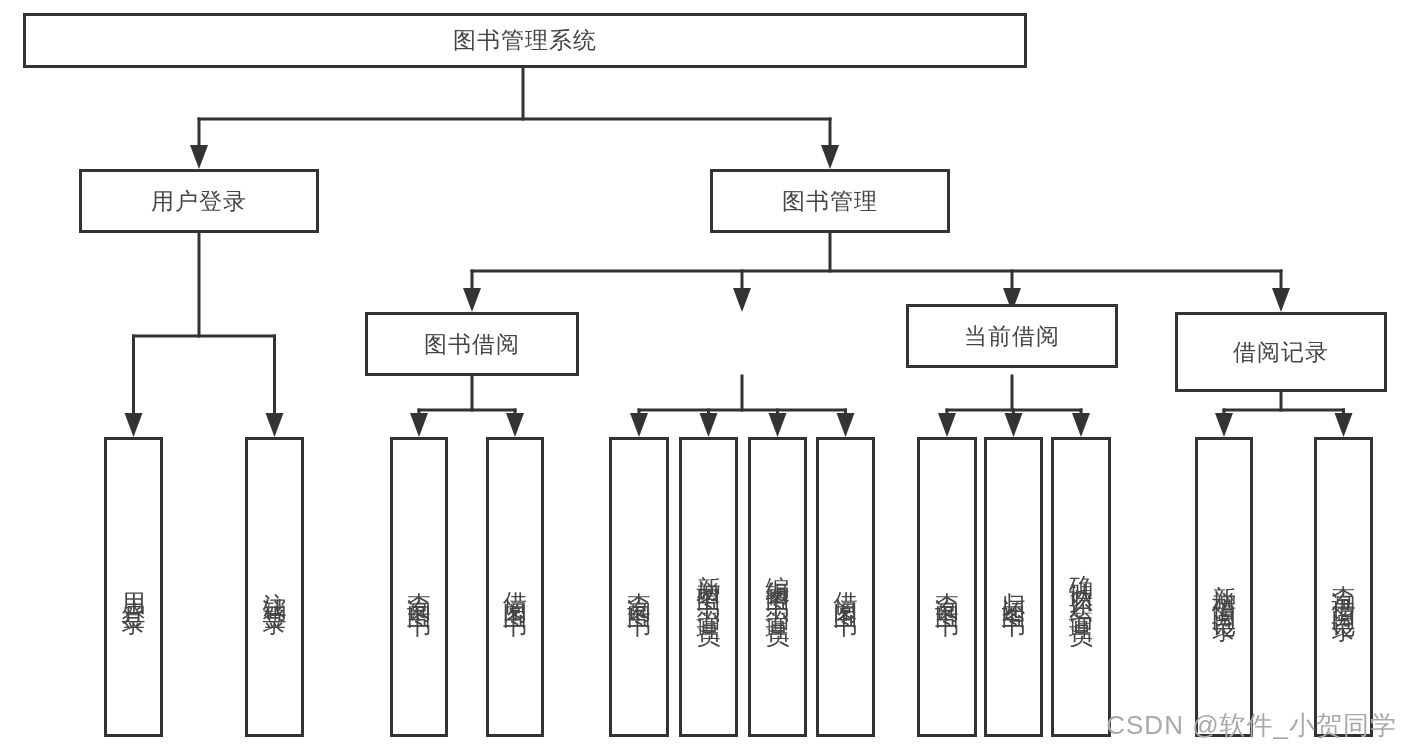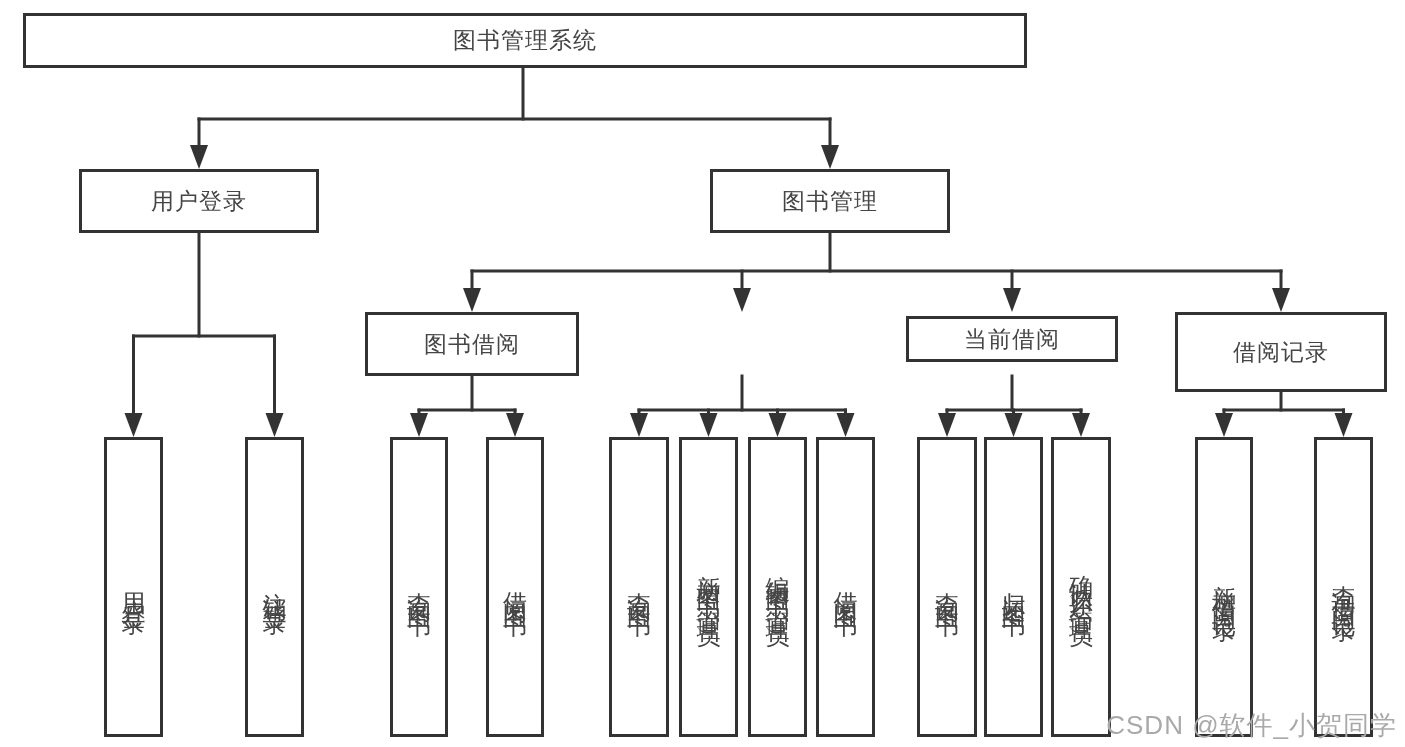--- a/index.html
+++ b/index.html
@@ -105,21 +105,21 @@
       <line x1="1343.5" y1="410" x2="1343.5" y2="417" stroke="#333333" stroke-width="3" stroke-linecap="square"></line>
       <polygon points="1343.5,437 1334.5,413 1352.5,413" fill="#333333"></polygon>
     </svg>
 
   <div class="box h" style="left:23px;top:13px;width:1004px;height:55px">图书管理系统</div>
 
   <div class="box h" style="left:79px;top:169px;width:240px;height:64px">用户登录</div>
   <div class="box h" style="left:710px;top:169px;width:240px;height:64px">图书管理</div>
 
   <div class="box h" style="left:365px;top:312px;width:214px;height:64px">图书借阅</div>
-  <div class="box h" style="left:906px;top:316px;width:212px;height:46px">当前借阅</div>
+  <div class="box h" style="left:906px;top:304px;width:212px;height:64px">当前借阅</div>
   <div class="box h" style="left:1175px;top:312px;width:212px;height:80px">借阅记录</div>
 
   <div class="box v" style="left:104px;top:437px;width:59px;height:300px">用户登录</div>
   <div class="box v" style="left:245px;top:437px;width:59px;height:300px">注销登录</div>
 
   <div class="box v" style="left:390px;top:437px;width:58px;height:300px">查询图书</div>
   <div class="box v" style="left:486px;top:437px;width:58px;height:300px">借阅图书</div>
 
   <div class="box v" style="left:609px;top:437px;width:60px;height:300px">查询图书</div>
   <div class="box v" style="left:679px;top:437px;width:59px;height:300px">新增图书（管理员）</div>

